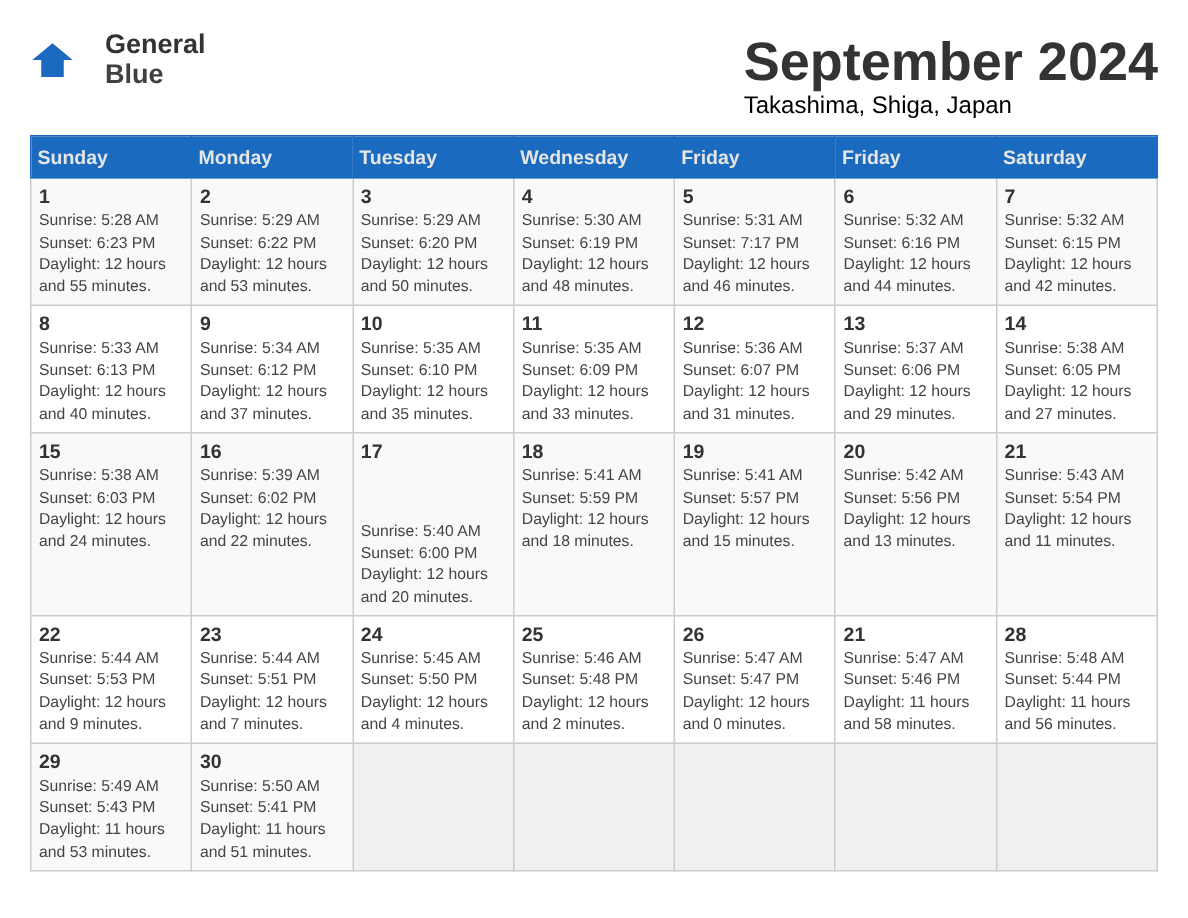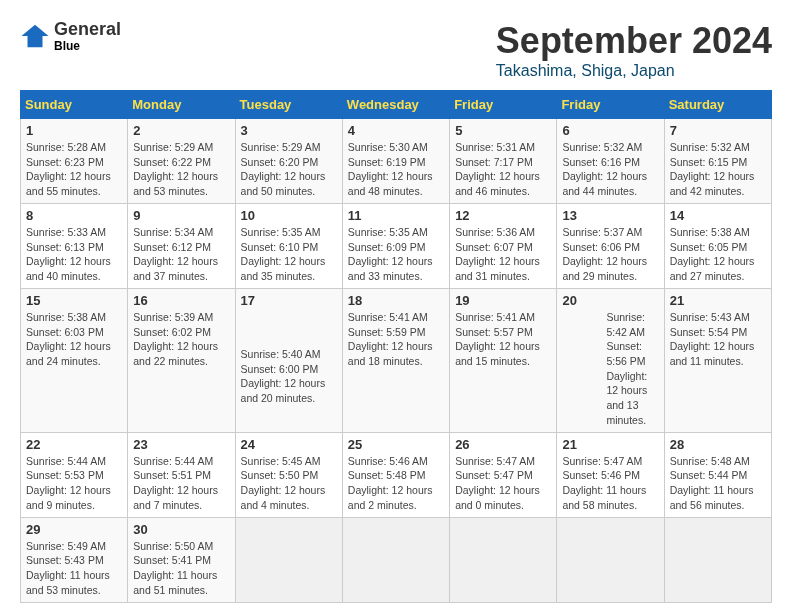--- a/index.html
+++ b/index.html
@@ -12,60 +12,60 @@
     }
     .header {
       display: flex;
       justify-content: space-between;
       align-items: flex-start;
       margin-bottom: 10px;
     }
     .logo {
       display: flex;
       align-items: center;
-      gap: 4px;
+      gap: 20px;
     }
     .logo-text {
       display: flex;
       flex-direction: column;
       line-height: 1.1;
     }
     .logo-general {
       font-size: 18px;
       font-weight: bold;
       color: #333;
     }
     .logo-blue {
-      font-size: 12px;
-      font-weight: bold;
-      color: #000000;
+      font-size: 18px;
+      font-weight: bold;
+      color: #404040;
     }
     .logo-icon {
       width: 30px;
       height: 30px;
     }
     .title-block {
     }
     .month-title {
       font-size: 36px;
       font-weight: bold;
       color: #333;
     }
     .location {
       font-size: 16px;
-      color: #0c4a6e;
+      color: #000000;
     }
     .calendar {
       width: 100%;
       border-collapse: collapse;
       font-size: 11px;
     }
     .calendar thead th {
       background: #1a6abf;
-      color: #fde047;
+      color: #e5e5e5;
       padding: 6px 4px;
       text-align: left;
       font-size: 13px;
       font-weight: bold;
       border: 1px solid #1a6abf;
       margin-left: 36px;
     }
     .calendar tbody td {
       vertical-align: top;
       border: 1px solid #ccc;
@@ -258,21 +258,21 @@
         </td>
         <td>
           <span class="day-num">19</span>
           <div class="day-detail" style="white-space: pre-line;">Sunrise: 5:41 AM
 Sunset: 5:57 PM
 Daylight: 12 hours
 and 15 minutes.</div>
         </td>
         <td>
           <span class="day-num">20</span>
-          <div class="day-detail" style="white-space: pre-line; margin-left: 44px;">Sunrise: 5:42 AM
+          <div class="day-detail" style="white-space: pre-line;">Sunrise: 5:42 AM
 Sunset: 5:56 PM
 Daylight: 12 hours
 and 13 minutes.</div>
         </td>
         <td>
           <span class="day-num">21</span>
           <div class="day-detail" style="white-space: pre-line;">Sunrise: 5:43 AM
 Sunset: 5:54 PM
 Daylight: 12 hours
 and 11 minutes.</div>

